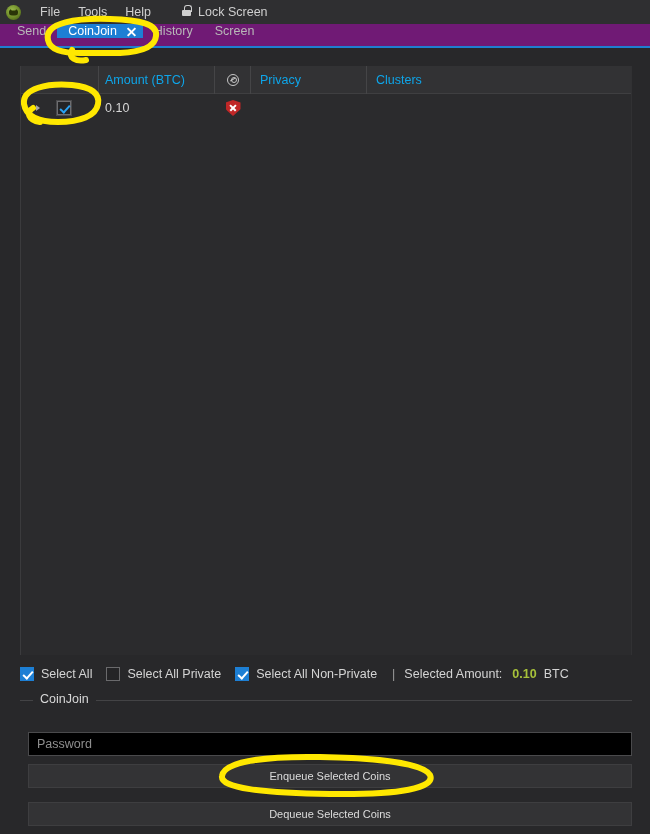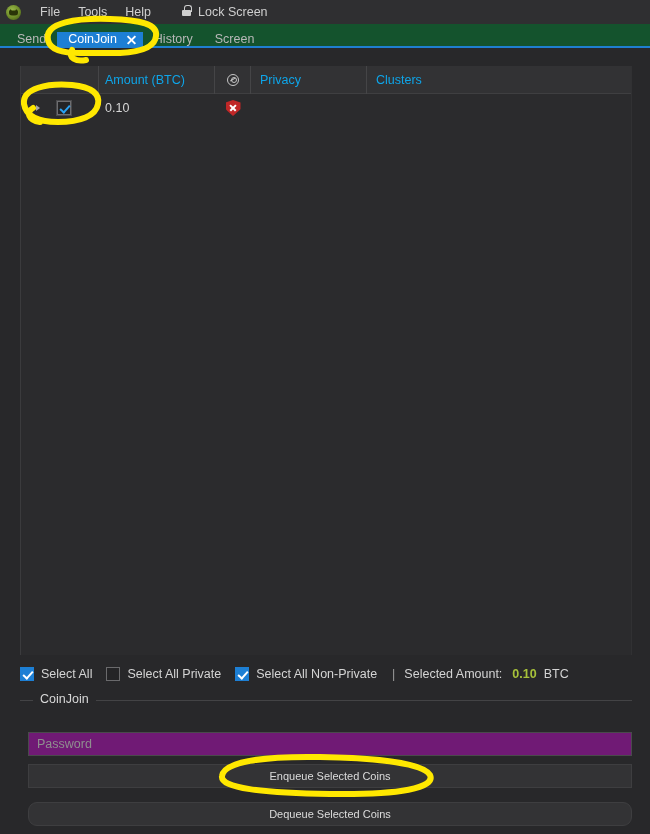--- a/index.html
+++ b/index.html
@@ -87,23 +87,23 @@
     width: 9px; height: 6.5px;
     background: #cfcfcf;
     border-radius: 1px;
   }
 
   
   #tabstrip {
     position: absolute;
     top: 24px; left: 0;
     width: 650px; height: 22px;
-    background: #14532d;
-    display: flex;
-    align-items: flex-end;
+    background: #701a75;
+    display: flex;
+    align-items: flex-start;
     padding-left: 6px;
   }
   .tab {
     display: flex;
     align-items: center;
     padding: 0 11px;
     font-size: 12.5px;
     color: #b8b8b8;
     white-space: nowrap;
   }
@@ -316,21 +316,21 @@
     background: #28282a;
     padding: 0 7px;
     font-size: 12.5px;
     color: #d8d8d8;
   }
 
   #password-field {
     position: absolute;
     left: 8px; top: 40px;
     width: 604px; height: 24px;
-    background: #701a75;
+    background: #000000;
     border: 1px solid #4a4a4c;
     display: flex;
     align-items: center;
     padding-left: 8px;
   }
   #password-field .ph {
     color: #8f8f8f;
     font-size: 12.5px;
   }
 
@@ -340,21 +340,21 @@
     width: 604px; height: 24px;
     background: #333335;
     border: 1px solid #3e3e40;
     color: #dcdcdc;
     font-size: 11px;
     display: flex;
     align-items: center;
     justify-content: center;
   }
   #enqueue-btn { top: 72px; }
-  #dequeue-btn { top: 110px; border-radius: 9px; }
+  #dequeue-btn { top: 110px; }
 
   
   #annotations {
     position: absolute;
     left: 0; top: 0;
     width: 650px; height: 834px;
     pointer-events: none;
   }
 </style>
 </head>

